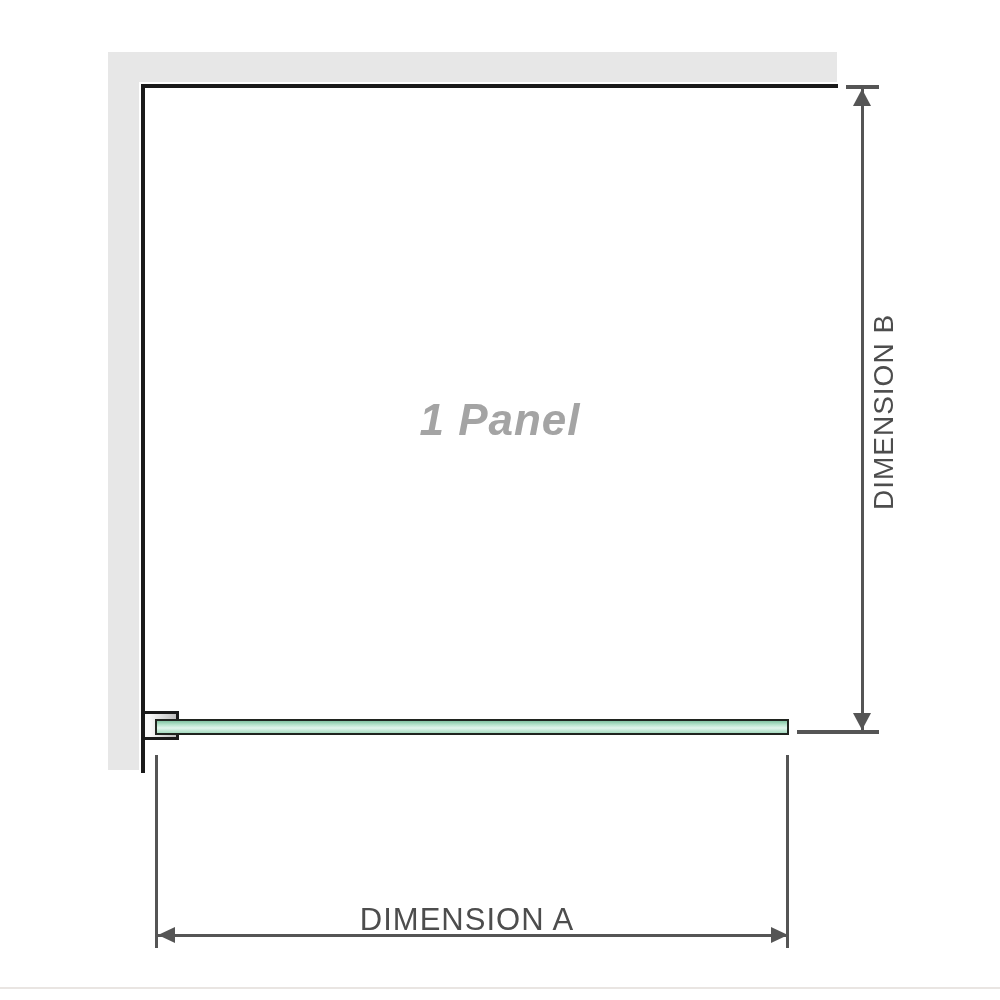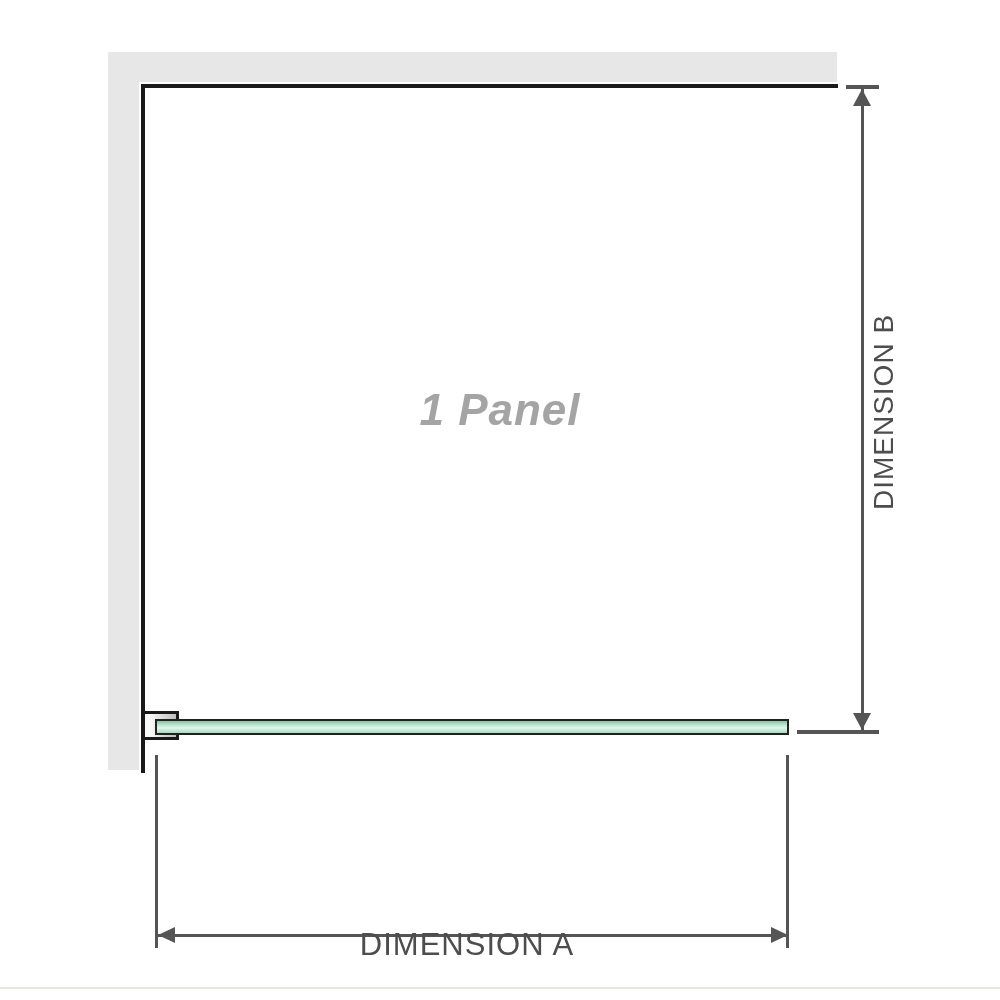--- a/index.html
+++ b/index.html
@@ -14,21 +14,21 @@
   .wall-top{left:108px;top:52px;width:729px;height:30px;}
   .wall-left{left:108px;top:52px;width:31px;height:718px;}
 
   
   .edge{background:var(--frame,#1a1a1a);}
   .edge-top{left:141px;top:84px;width:697px;height:4px;}
   .edge-left{left:141px;top:84px;width:4px;height:689px;}
 
   
   .watermark{
-    left:500px;top:410px;transform:translate(-50%,-50%);
+    left:500px;top:420px;transform:translate(-50%,-50%);
     font-size:44px;font-style:italic;font-weight:bold;
     color:var(--watermark-text,#a4a4a4);white-space:nowrap;letter-spacing:1px;
   }
 
   
   .bracket{
     left:142px;top:711px;width:37px;height:29px;box-sizing:border-box;
     border:3px solid var(--frame,#1a1a1a);
     background:linear-gradient(90deg,var(--bracket-fill-start,#fafafa) 15%,var(--bracket-fill-end,#bdbdbd) 100%);
     z-index:2;
@@ -66,21 +66,21 @@
     border-left:17px solid var(--dim,#555555);}
 
   .dim-label{
     color:var(--dim-text,#4d4d4d);letter-spacing:1px;white-space:nowrap;z-index:5;
   }
   .dimb-label{
     left:884px;top:412px;transform:translate(-50%,-50%) rotate(-90deg);
     font-size:28px;
   }
   .dima-label{
-    left:467px;top:945px;transform:translate(-50%,-50%);
+    left:467px;top:920px;transform:translate(-50%,-50%);
     font-size:31px;
     text-align:center;
   }
 
   
   .divider{left:0;top:987px;width:1000px;height:2px;background:var(--divider,#e9e5e2);}
 </style>
 </head>
 <body>
 

